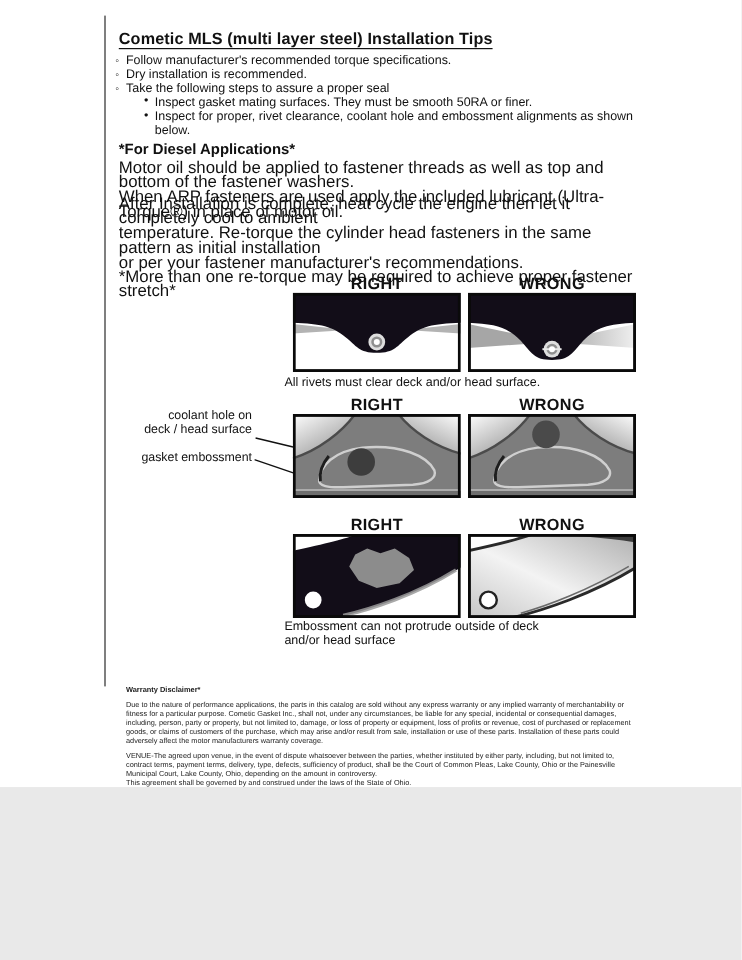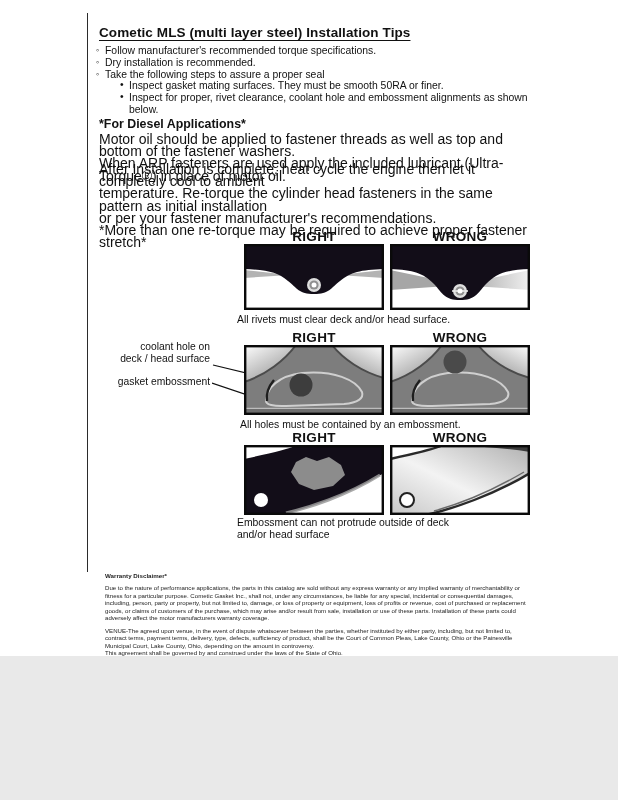--- a/index.html
+++ b/index.html
@@ -161,21 +161,20 @@
       <path d="M88,0 C99,14 118,27 140,33" fill="none" stroke="#4b4b4b" stroke-width="2"></path>
       <rect x="0" y="64" width="140" height="6" fill="#6e6e6e"></rect>
       <line x1="0" y1="63.4" x2="140" y2="63.4" stroke="#bdbdbd" stroke-width="1.2"></line>
       <path d="M22,55 C23,43 34,31 58,28 C90,25 112,35 118,47 C120,53 114,58 100,59 L42,61 C30,61.5 21,60 22,55 Z" fill="none" stroke="#cfcfcf" stroke-width="2"></path>
       <path d="M30,35 C25,41 22,49 23,56" stroke="#1e1e1e" stroke-width="2.4" fill="none"></path>
       <circle cx="65" cy="17" r="11.5" fill="#4a4a4a"></circle>
       <rect x="1.2" y="1.2" width="137.6" height="67.6" fill="none" stroke="#0a0a0a" stroke-width="2.4"></rect>
     </svg>
   </div>
 
-  <div class="abs dg-caption cap2">All holes must be contained by an embossment.</div>
 
   <div class="abs dg-header col-r hdr3">RIGHT</div>
   <div class="abs dg-header col-w hdr3">WRONG</div>
 
   <div class="abs col-r box3">
     <svg width="140" height="70" viewBox="0 0 140 70">
       <rect width="140" height="70" fill="#fff"></rect>
       <path d="M0,14 C28,8 44,4 54,0 H140 V28 C104,50 62,64 36,70 H0 Z" fill="#120d18"></path>
       <path d="M136,30 C102,51 64,63 42,68" stroke="#9a9a9a" stroke-width="3" fill="none" opacity="0.85"></path>
       <path d="M52,17 L62,12 L73,16 L85,12 L97,20 L101,30 L89,41 L70,45 L55,39 L47,27 Z" fill="#8c8c8c"></path>

